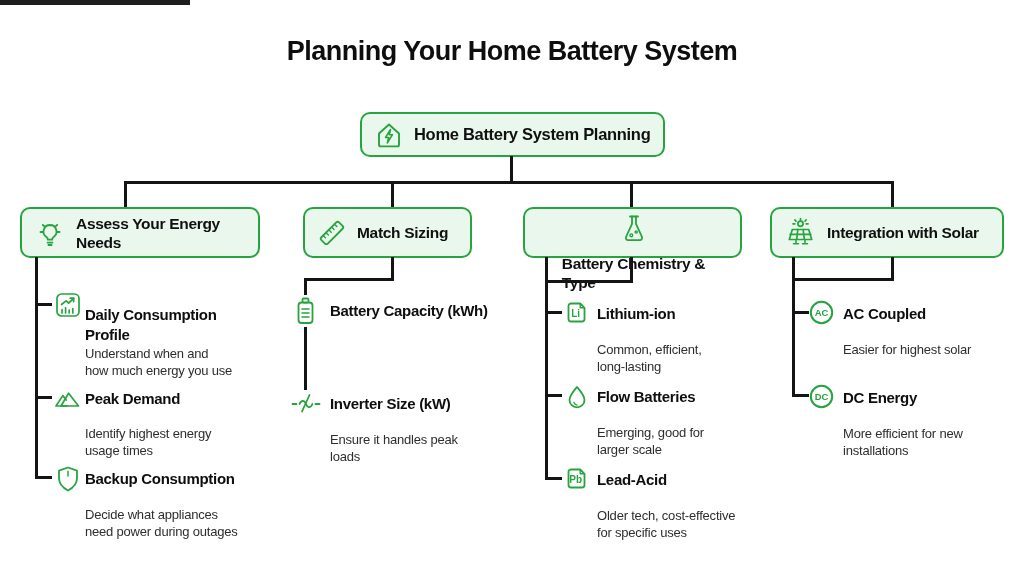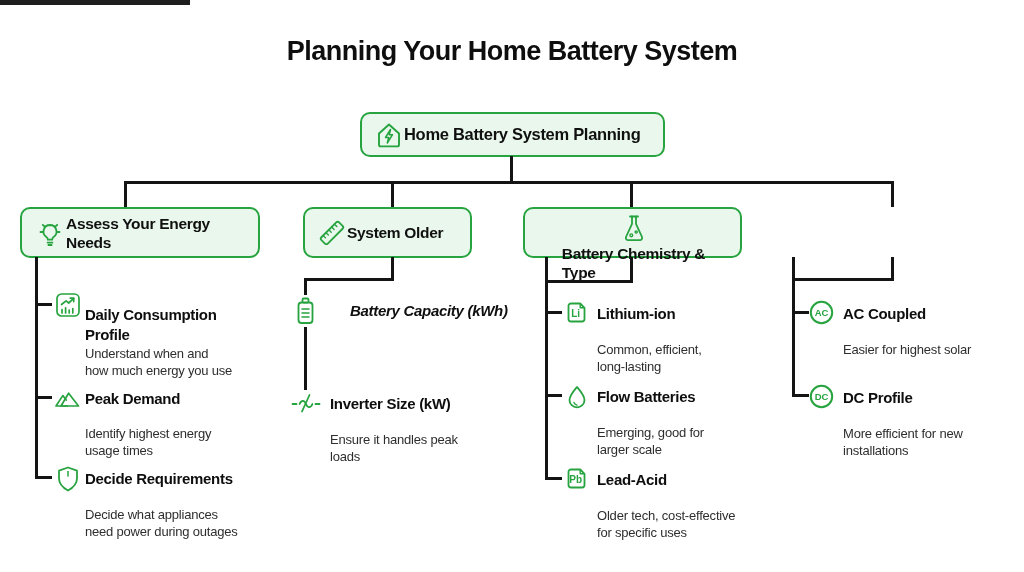--- a/index.html
+++ b/index.html
@@ -15,21 +15,21 @@
 
   .top-strip{position:absolute;left:0;top:0;width:190px;height:5px;background:#1e1e1e;}
 
   .page-title{position:absolute;left:0;top:36px;width:1024px;text-align:center;
     font-size:27px;font-weight:700;color:var(--title);letter-spacing:-0.5px;}
 
   
   .ln{position:absolute;background:var(--line);}
 
   
-  .node{position:absolute;display:flex;align-items:center;
+  .node{position:absolute;display:flex;align-items:center;gap:10px;
     background:var(--green-fill);border:2.5px solid var(--green);border-radius:10px;
     padding:4px 10px 4px 12px;}
   .node-label{font-size:15.5px;font-weight:700;color:#101010;line-height:19px;
     letter-spacing:-0.3px;white-space:pre-line;}
   .root-label{font-size:16.5px;}
 
   .icon{color:var(--green);flex:0 0 auto;display:inline-flex;}
   .icon svg{display:block;}
   .abs-icon{position:absolute;color:var(--green);display:inline-flex;}
   .white-bg{background:#ffffff;}
@@ -105,47 +105,47 @@
   <div class="item-title" style="left:85px;top:389px;">Peak Demand</div>
   <div class="item-desc" style="left:85px;top:416px;">Identify highest energy
 usage times</div>
 
   <span class="abs-icon" style="left:55px;top:464px;">
     <svg width="26" height="30" viewBox="0 0 26 30" fill="none" stroke="currentColor" stroke-width="1.8" stroke-linecap="round" stroke-linejoin="round">
       <path d="M13 3.5 L22 6.6 V14.2 c0 6.5 -4.5 9.8 -9 12.3 C8.5 24 4 20.7 4 14.2 V6.6 Z"></path>
       <path d="M13 7.5 v4.5" stroke-width="1.5"></path>
     </svg>
   </span>
-  <div class="item-title" style="left:85px;top:469px;">Decide Requirements</div>
+  <div class="item-title" style="left:85px;top:469px;">Backup Consumption</div>
   <div class="item-desc" style="left:85px;top:497px;">Decide what appliances
 need power during outages</div>
 
   <div class="node" style="left:303px;top:207px;width:169px;height:51px;">
     <span class="icon">
       <svg width="30" height="30" viewBox="0 0 30 30" fill="none" stroke="currentColor" stroke-width="1.8" stroke-linecap="round" stroke-linejoin="round">
         <g transform="rotate(-45 15 15)">
           <rect x="2.5" y="10.5" width="25" height="9" rx="2"></rect>
           <path d="M7 10.5 v3.4 M11 10.5 v3.4 M15 10.5 v3.4 M19 10.5 v3.4 M23 10.5 v3.4" stroke-width="1.4"></path>
         </g>
       </svg>
     </span>
-    <span class="node-label">System Older</span>
+    <span class="node-label">Match Sizing</span>
   </div>
   <div class="ln" style="left:391px;top:257px;width:3px;height:24px;"></div>
   <div class="ln" style="left:304px;top:278px;width:90px;height:3px;"></div>
   <div class="ln" style="left:304px;top:278px;width:3px;height:128px;"></div>
 
   <span class="abs-icon white-bg" style="left:293px;top:295px;">
     <svg width="25" height="32" viewBox="0 0 25 32" fill="none" stroke="currentColor" stroke-width="1.8" stroke-linecap="round" stroke-linejoin="round">
       <rect x="5.5" y="7.5" width="14" height="20.5" rx="3" fill="#ffffff"></rect>
       <rect x="9.5" y="3.5" width="6" height="4" rx="1.2" fill="#ffffff"></rect>
       <path d="M9 14 h7 M9 18 h7 M9 22 h7" stroke-width="1.5"></path>
     </svg>
   </span>
-  <div class="item-title" style="left:350px;top:301px;font-style:italic;">Battery Capacity (kWh)</div>
+  <div class="item-title" style="left:330px;top:301px;">Battery Capacity (kWh)</div>
 
   <span class="abs-icon white-bg" style="left:290px;top:390px;">
     <svg width="32" height="26" viewBox="0 0 32 26" fill="none" stroke="currentColor" stroke-width="1.8" stroke-linecap="round" stroke-linejoin="round">
       <path d="M2.5 14 h4 M25.5 14 h4"></path>
       <path d="M10 14 c1.6 -4.2 4.8 -4.2 6.4 0 c1.6 4.2 4.8 4.2 6.4 0" transform="translate(-0.4 0)"></path>
       <path d="M19.5 5 L12 21.5"></path>
     </svg>
   </span>
   <div class="item-title" style="left:330px;top:394px;">Inverter Size (kW)</div>
   <div class="item-desc" style="left:330px;top:422px;">Ensure it handles peak
@@ -196,20 +196,32 @@
     <svg width="27" height="27" viewBox="0 0 27 27" fill="none" stroke="currentColor" stroke-width="1.8" stroke-linejoin="round">
       <path d="M5.5 7 a2.5 2.5 0 0 1 2.5 -2.5 h9.2 L21.5 8.8 V20 a2.5 2.5 0 0 1 -2.5 2.5 H8 A2.5 2.5 0 0 1 5.5 20 Z"></path>
       <path d="M17.2 4.5 V8.8 h4.3" stroke-width="1.4"></path>
       <text x="12.7" y="17.6" font-size="10" font-weight="bold" text-anchor="middle" fill="currentColor" stroke="none">Pb</text>
     </svg>
   </span>
   <div class="item-title" style="left:597px;top:470px;">Lead-Acid</div>
   <div class="item-desc" style="left:597px;top:498px;">Older tech, cost-effective
 for specific uses</div>
 
+  <div class="node" style="left:770px;top:207px;width:234px;height:51px;">
+    <span class="icon">
+      <svg width="33" height="31" viewBox="0 0 33 31" fill="none" stroke="currentColor" stroke-width="1.7" stroke-linecap="round" stroke-linejoin="round">
+        <circle cx="16.5" cy="6.8" r="2.6"></circle>
+        <path d="M16.5 1.6 v1.4 M10.8 2.8 l1.2 1.4 M22.2 2.8 l-1.2 1.4 M9 6.8 h1.8 M22.2 6.8 H24"></path>
+        <path d="M8.3 12.5 h16.4 l3 10 H5.3 Z"></path>
+        <path d="M6.2 17.4 h20.6 M13.8 12.5 l-1.1 10 M19.2 12.5 l1.1 10"></path>
+        <path d="M12 22.5 v4.3 M21 22.5 v4.3 M9.5 26.8 h5 M18.5 26.8 h5" stroke-width="1.5"></path>
+      </svg>
+    </span>
+    <span class="node-label">Integration with Solar</span>
+  </div>
   <div class="ln" style="left:792px;top:257px;width:3px;height:24px;"></div>
   <div class="ln" style="left:891px;top:257px;width:3px;height:24px;"></div>
   <div class="ln" style="left:792px;top:278px;width:102px;height:3px;"></div>
   <div class="ln" style="left:792px;top:278px;width:3px;height:119px;"></div>
   <div class="ln" style="left:792px;top:311px;width:17px;height:3px;"></div>
   <div class="ln" style="left:792px;top:394px;width:17px;height:3px;"></div>
 
   <span class="abs-icon" style="left:808px;top:299px;">
     <svg width="27" height="27" viewBox="0 0 27 27" fill="none" stroke="currentColor" stroke-width="2">
       <circle cx="13.5" cy="13.5" r="10.7"></circle>
@@ -218,17 +230,17 @@
   </span>
   <div class="item-title" style="left:843px;top:304px;">AC Coupled</div>
   <div class="item-desc" style="left:843px;top:332px;">Easier for highest solar</div>
 
   <span class="abs-icon" style="left:808px;top:383px;">
     <svg width="27" height="27" viewBox="0 0 27 27" fill="none" stroke="currentColor" stroke-width="2">
       <circle cx="13.5" cy="13.5" r="10.7"></circle>
       <text x="13.5" y="17" font-size="9.5" font-weight="bold" text-anchor="middle" fill="currentColor" stroke="none">DC</text>
     </svg>
   </span>
-  <div class="item-title" style="left:843px;top:388px;">DC Profile</div>
+  <div class="item-title" style="left:843px;top:388px;">DC Energy</div>
   <div class="item-desc" style="left:843px;top:416px;">More efficient for new
 installations</div>
 
 </div>
 
 </body></html>

